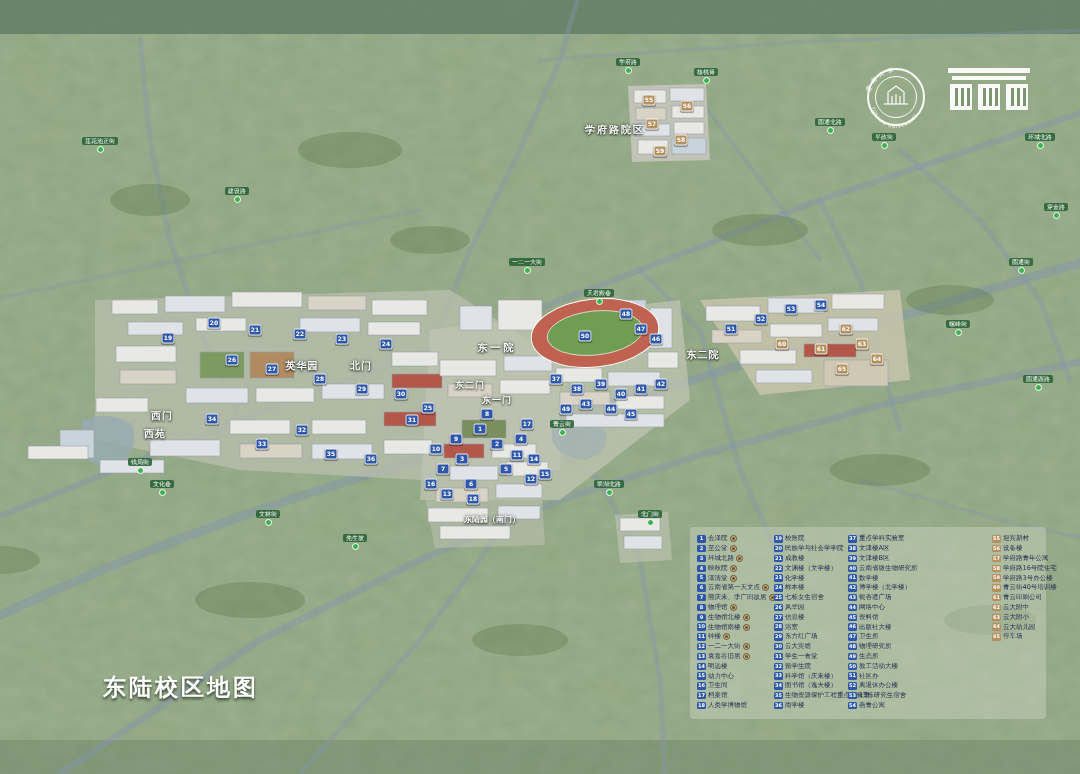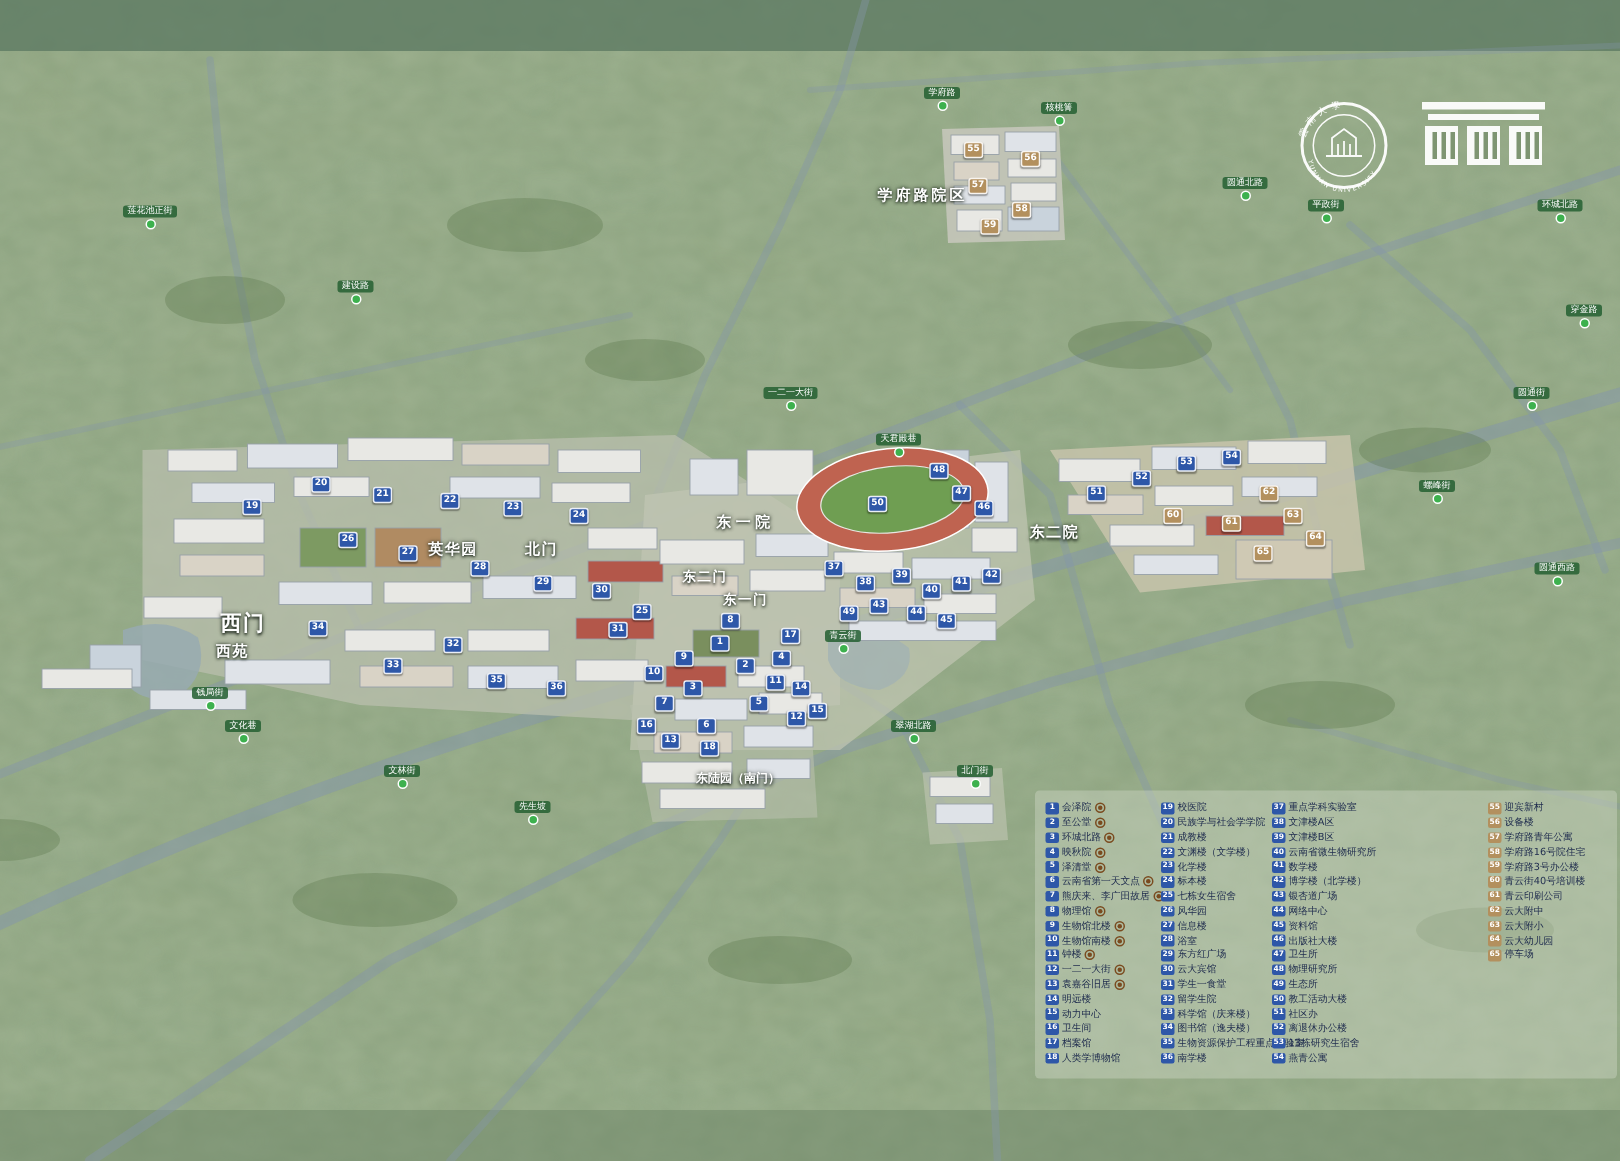--- a/index.html
+++ b/index.html
@@ -14,21 +14,21 @@
   .rpill{background:rgba(40,98,52,.88);color:#fff;font-size:6px;line-height:8px;padding:0 3px;
          border-radius:2px;white-space:nowrap;}
   .rdot{width:5px;height:5px;border-radius:50%;background:#3db14e;border:1px solid #fff;margin-top:1px;}
   
   .badge{position:absolute;transform:translate(-50%,-50%);min-width:9px;height:9px;padding:0 1px;
          background:#2e57a8;border:1px solid rgba(255,255,255,.9);border-radius:2px;
          color:#fff;font-size:6px;line-height:8px;font-weight:bold;text-align:center;
          box-shadow:0 1px 1px rgba(0,0,0,.35);}
   .badge.c-t{background:#b3905e;}
   
-  .legend{position:absolute;left:690px;top:527px;width:388px;height:192px;
+  .legend{position:absolute;left:690px;top:527px;width:356px;height:192px;
           background:rgba(205,212,196,.45);border-radius:3px;}
   .lcol{position:absolute;top:7px;}
   .lcol1{left:7px;}.lcol2{left:84px;}.lcol3{left:158px;}.lcol4{left:302px;}
   .lrow{display:flex;align-items:center;height:9.8px;white-space:nowrap;}
   .lnum{display:inline-block;min-width:8px;height:7.5px;margin-right:2px;padding:0 .5px;
         background:#2e57a8;border-radius:1.5px;color:#fff;font-size:5px;line-height:7.5px;
         font-weight:bold;text-align:center;}
   .lrow.c-t .lnum{background:#b3905e;}
   .lname{font-size:6.5px;color:#1d2a4d;line-height:9px;}
   .lher{display:none;margin-left:2px;width:5px;height:5px;border:1px solid #7a4b1f;border-radius:50%;
@@ -479,21 +479,21 @@
     </div>
 
   <div>
 
       <div class="mlabel" style="left: 615px; top: 130px; font-size: 10px; letter-spacing: 2px;">学府路院区</div>
 
       <div class="mlabel" style="left: 302px; top: 366px; font-size: 10px; letter-spacing: 1px;">英华园</div>
 
       <div class="mlabel" style="left: 361px; top: 366px; font-size: 10px; letter-spacing: 1px;">北门</div>
 
-      <div class="mlabel" style="left: 162px; top: 416px; font-size: 14px; letter-spacing: 1px;">西门</div>
+      <div class="mlabel" style="left: 162px; top: 416px; font-size: 10px; letter-spacing: 1px;">西门</div>
 
       <div class="mlabel" style="left: 155px; top: 434px; font-size: 10px; letter-spacing: 1px;">西苑</div>
 
       <div class="mlabel" style="left: 497px; top: 348px; font-size: 10px; letter-spacing: 3px;">东一院</div>
 
       <div class="mlabel" style="left: 470px; top: 385px; font-size: 9px; letter-spacing: 1px;">东二门</div>
 
       <div class="mlabel" style="left: 497px; top: 400px; font-size: 9px; letter-spacing: 1px;">东一门</div>
 
       <div class="mlabel" style="left: 703px; top: 355px; font-size: 10px; letter-spacing: 1px;">东二院</div>
@@ -896,14 +896,15 @@
         </div>
 
         <div class="lrow c-t">
           <span class="lnum">65</span>
           <span class="lname">停车场</span>
 
         </div>
       </div>
   </div>
 
+  <div class="title">东陆校区地图</div>
 
 </div>
 
 </body></html>

